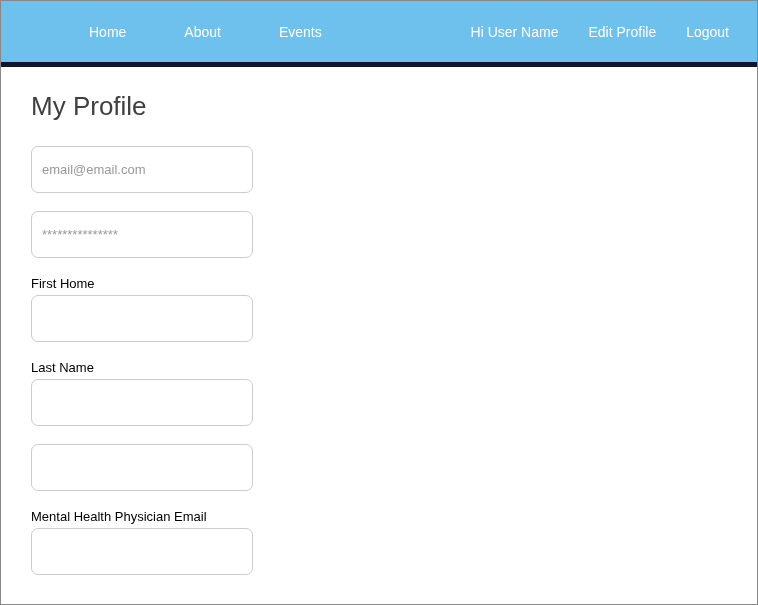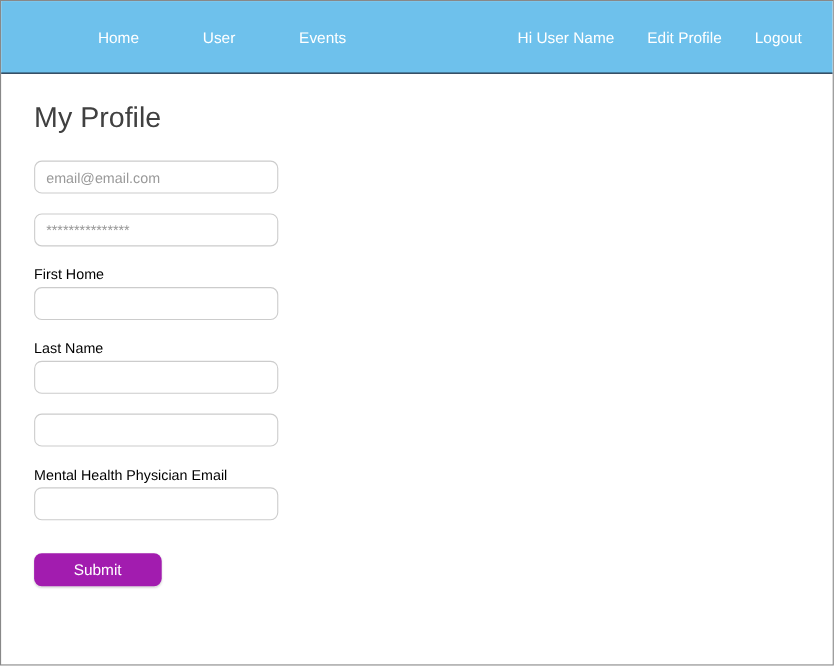--- a/index.html
+++ b/index.html
@@ -12,21 +12,21 @@
       background: #ffffff;
       width: 758px;
       height: 605px;
       border: 1px solid #888;
       position: relative;
       overflow: hidden;
     }
     .navbar {
       background: #6EC1EC;
       height: 66px;
-      border-bottom: 1px solid #0f172a;
+      border-bottom: 5px solid #0f172a;
       display: flex;
       align-items: center;
       justify-content: space-between;
       padding: 0 28px;
     }
     .nav-left {
       display: flex;
       gap: 58px;
       margin-left: 60px;
     }
@@ -57,21 +57,21 @@
       margin-bottom: 18px;
     }
     .form-label {
       display: block;
       font-size: 13px;
       color: #000;
       margin-bottom: 4px;
     }
     .form-input {
       width: 222px;
-      height: 30px;
+      height: 47px;
       border: 1px solid #ccc;
       border-radius: 7px;
       padding: 0 10px;
       font-size: 13px;
       color: #333;
       outline: none;
     }
     .form-input::placeholder {
       color: #999;
       font-size: 13px;
@@ -87,21 +87,21 @@
       margin-top: 12px;
       box-shadow: 0 1px 2px rgba(0,0,0,0.15);
     }
   </style>
 </head>
 <body>
 
 <div class="navbar">
   <div class="nav-left">
     <a class="nav-link">Home</a>
-    <a class="nav-link">User</a>
+    <a class="nav-link">About</a>
     <a class="nav-link">Events</a>
   </div>
   <div class="nav-right">
     <span class="nav-text">Hi User Name</span>
     <a class="nav-link">Edit Profile</a>
     <a class="nav-link">Logout</a>
   </div>
 </div>
 
 <div class="content">

